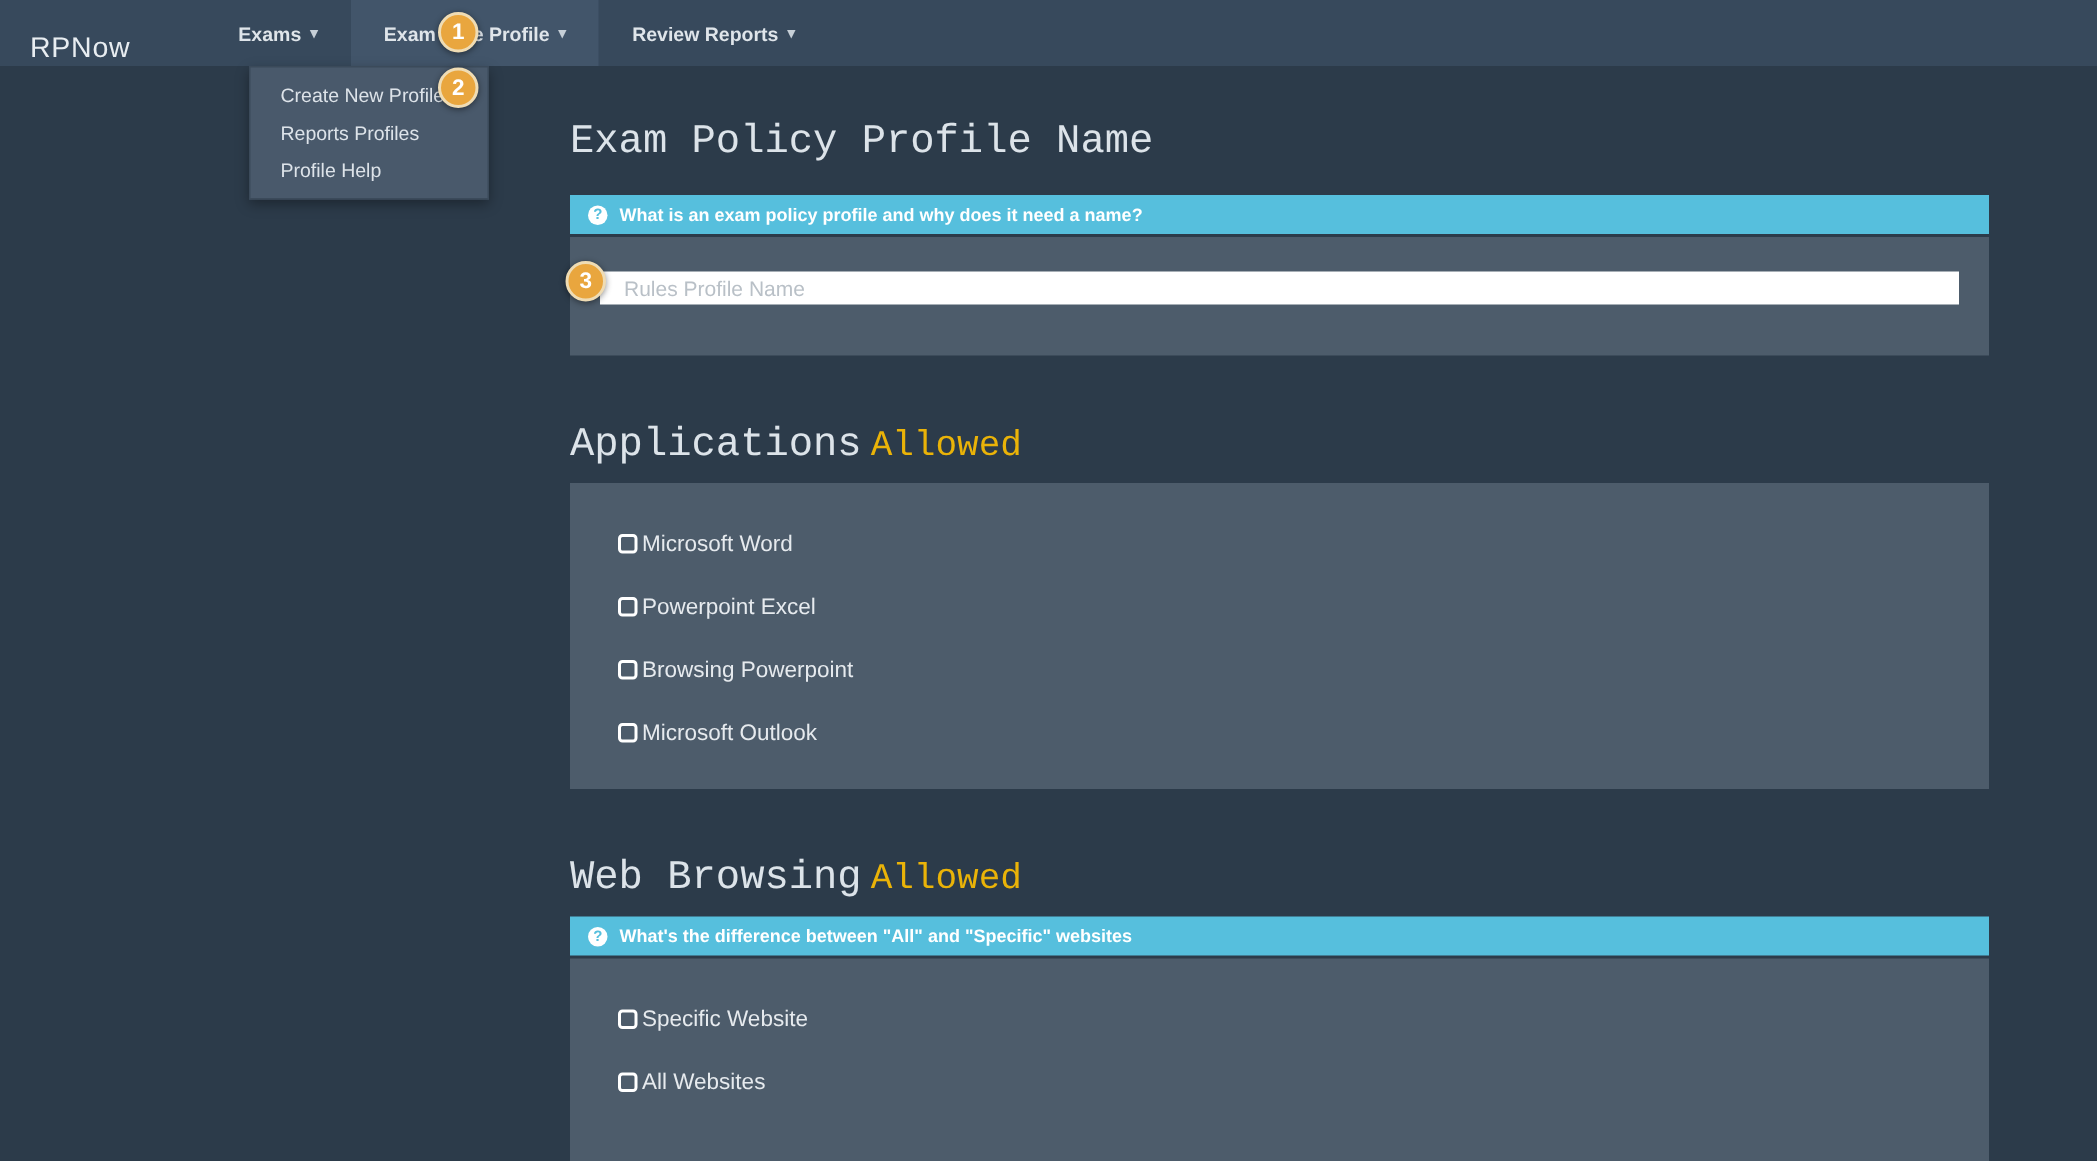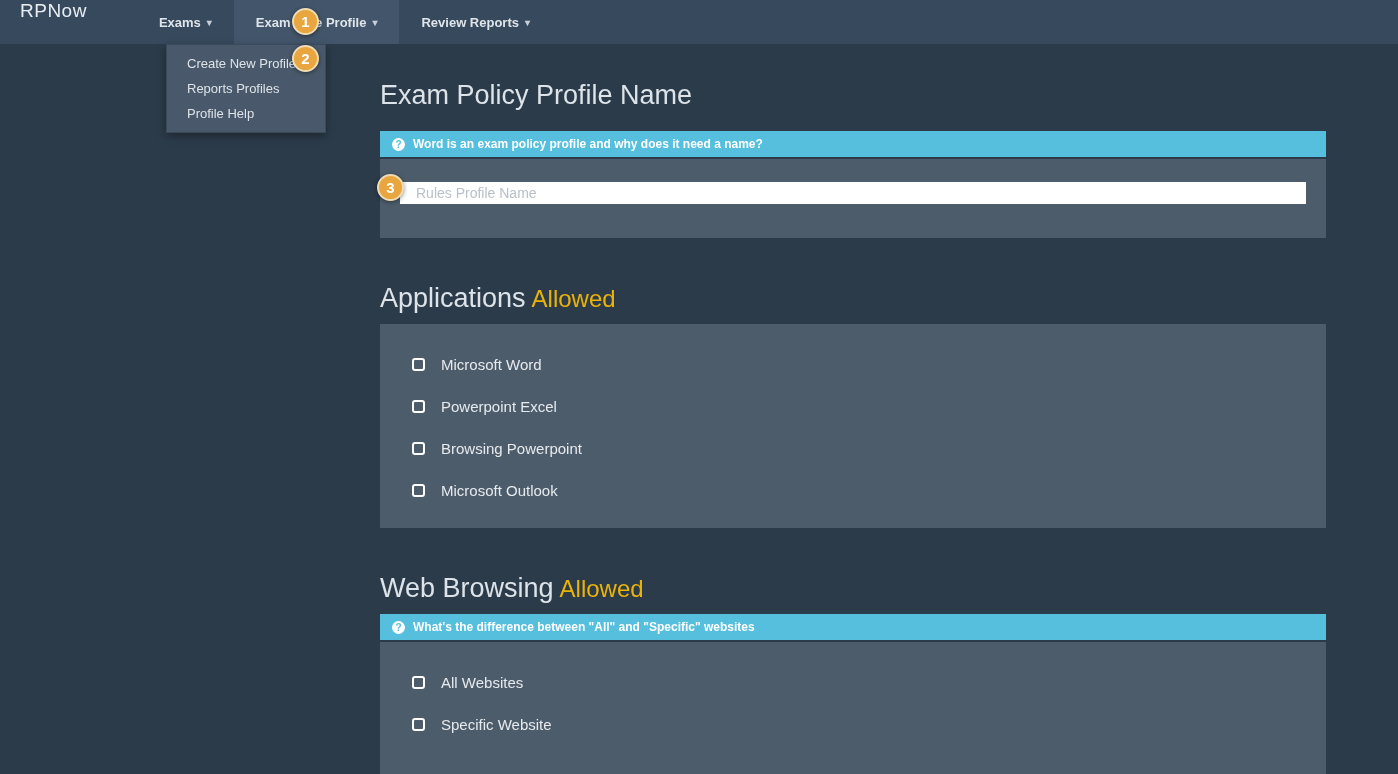--- a/index.html
+++ b/index.html
@@ -9,21 +9,21 @@
     background:#2c3b4a;
     color:#e4e8ec;
     position:relative;
   }
 
   
   .navbar {
     position:absolute; top:0; left:0; right:0;
     height:44px;
     background:#37495c;
-    display:flex; align-items:flex-start;
+    display:flex; align-items:flex-end;
     z-index:20;
   }
   .brand {
     font-size:19px; font-weight:300; color:#e8edf1;
     padding:0 20px; letter-spacing:.5px;
   }
   .nav-items { display:flex; align-items:center; height:100%; margin-left:30px;font-weight:bold; }
   .nav-item {
     height:100%; display:flex; align-items:center; gap:6px;
     padding:0 22px; font-size:13px; color:#dfe5ea; cursor:pointer;
@@ -59,21 +59,21 @@
   }
   #badge-1 { left:292px; top:8px; }
   #badge-2 { left:292px; top:45px; }
   #badge-3 { left:377px; top:174px; }
 
   
   .content {
     position:absolute; left:380px; top:44px; width:946px;
   }
   h1.section-title, h2.section-title {
-    font-weight:300; color:#dce3e9; font-size:27px;
+    font-weight:300; color:#dce3e9; font-size:27px;font-family:Liberation Mono, monospace;
   }
   .title-suffix { color:#eab308; font-weight:300; font-size:24px; margin-left:6px; }
 
   .infobar {
     background:#56bfdd;
     height:26px;
     display:flex; align-items:center; gap:8px;
     padding:0 12px;
     margin-bottom:2px;
     cursor:pointer;
@@ -98,21 +98,21 @@
     font-size:14px; color:#333;
     padding:0 16px;
   }
   #name-panel input::placeholder { color:#b9c0c7; }
 
   #title-1 { margin-top:36px; margin-bottom:20px; }
   .h2-row { margin-top:45px; margin-bottom:10px; }
 
   .check-panel { padding:30px 0 28px 32px; }
   .check-row {
-    display:flex; align-items:center; gap:16px;
+    display:flex; align-items:center; gap:3px;
     height:20px; margin-bottom:22px; cursor:pointer;
   }
   .check-row:last-child { margin-bottom:0; }
   .checkbox {
     width:13px; height:13px;
     border:2px solid #fff; border-radius:3px;
     background:transparent;
     flex:0 0 auto;
   }
   .check-label { font-size:15px; color:#e6eaee; }
@@ -149,21 +149,21 @@
 <div class="badge" id="badge-1">1</div>
 <div class="badge" id="badge-2">2</div>
 <div class="badge" id="badge-3">3</div>
 
 <div class="content">
 
   <h1 class="section-title" id="title-1">Exam Policy Profile Name</h1>
 
   <div class="infobar">
     <span class="q-icon">?</span>
-    <span class="info-text">Word is an exam policy profile and why does it need a name?</span>
+    <span class="info-text">What is an exam policy profile and why does it need a name?</span>
   </div>
 
   <div class="panel" id="name-panel">
     <input type="text" placeholder="Rules Profile Name" style="">
   </div>
 
   <h2 class="section-title h2-row">
     <span>Applications</span><span class="title-suffix">Allowed</span>
   </h2>
 
@@ -191,21 +191,21 @@
   </h2>
 
   <div class="infobar">
     <span class="q-icon">?</span>
     <span class="info-text">What's the difference between "All" and "Specific" websites</span>
   </div>
 
   <div class="panel check-panel" id="web-panel">
     <div class="check-row">
       <span class="checkbox"></span>
+      <span class="check-label">Specific Website</span>
+    </div>
+    <div class="check-row">
+      <span class="checkbox"></span>
       <span class="check-label">All Websites</span>
     </div>
-    <div class="check-row">
-      <span class="checkbox"></span>
-      <span class="check-label">Specific Website</span>
-    </div>
   </div>
 
 </div>
 
 </body></html>

